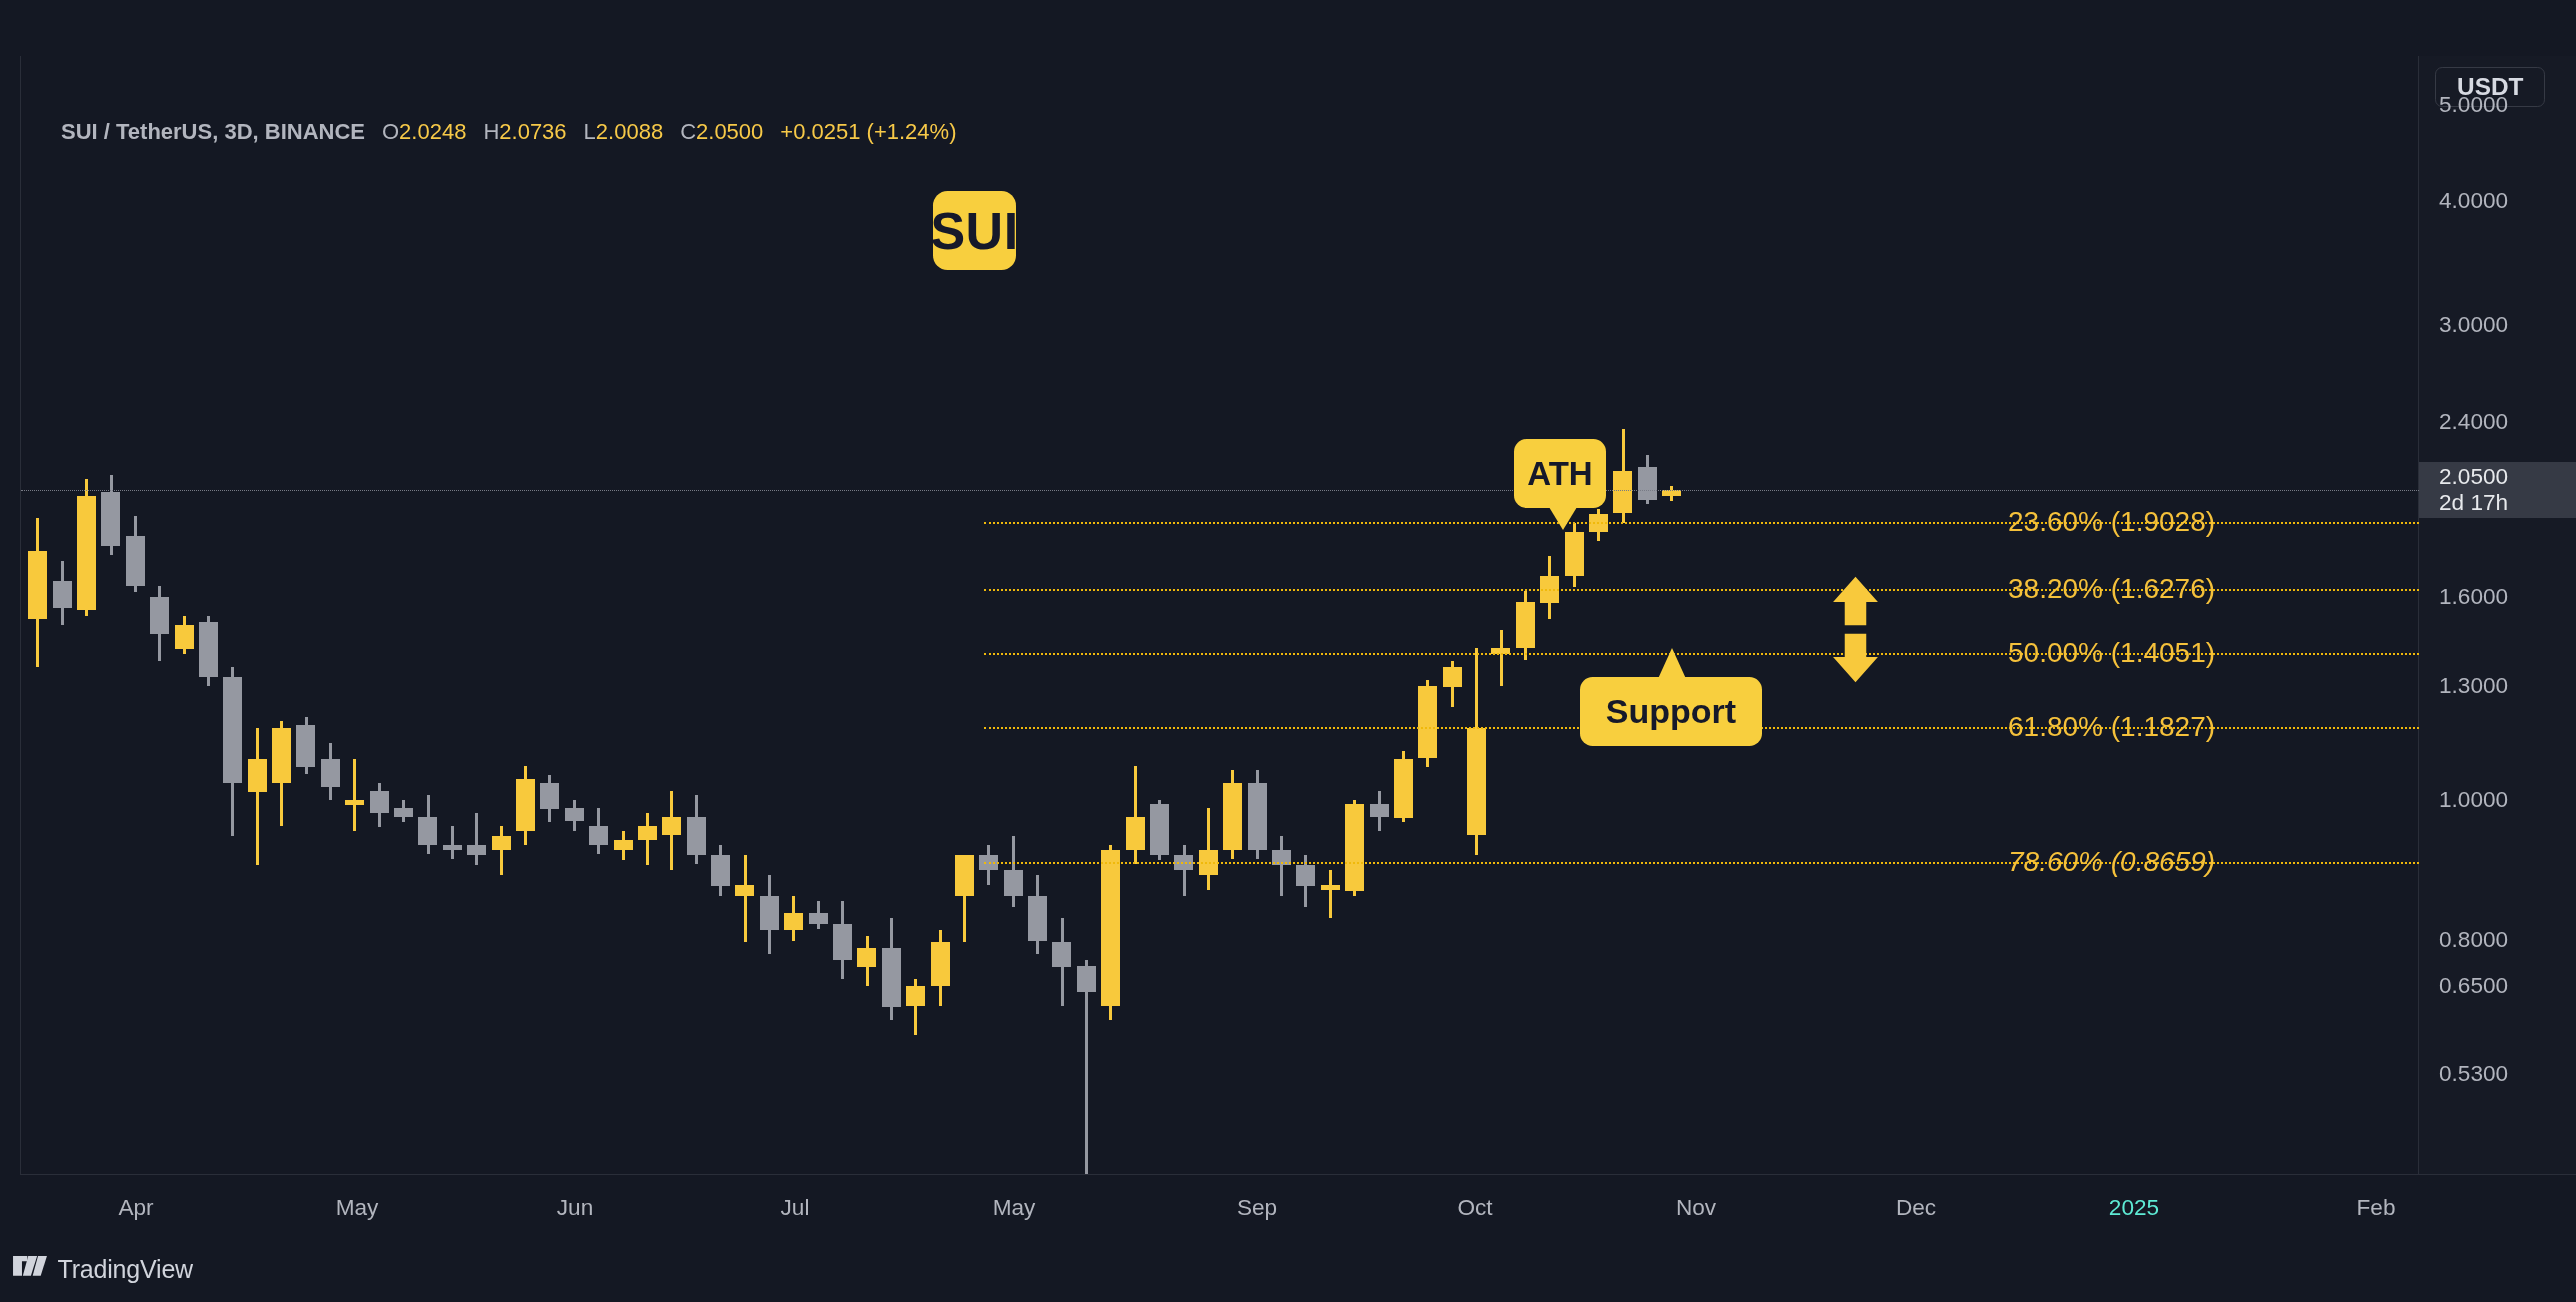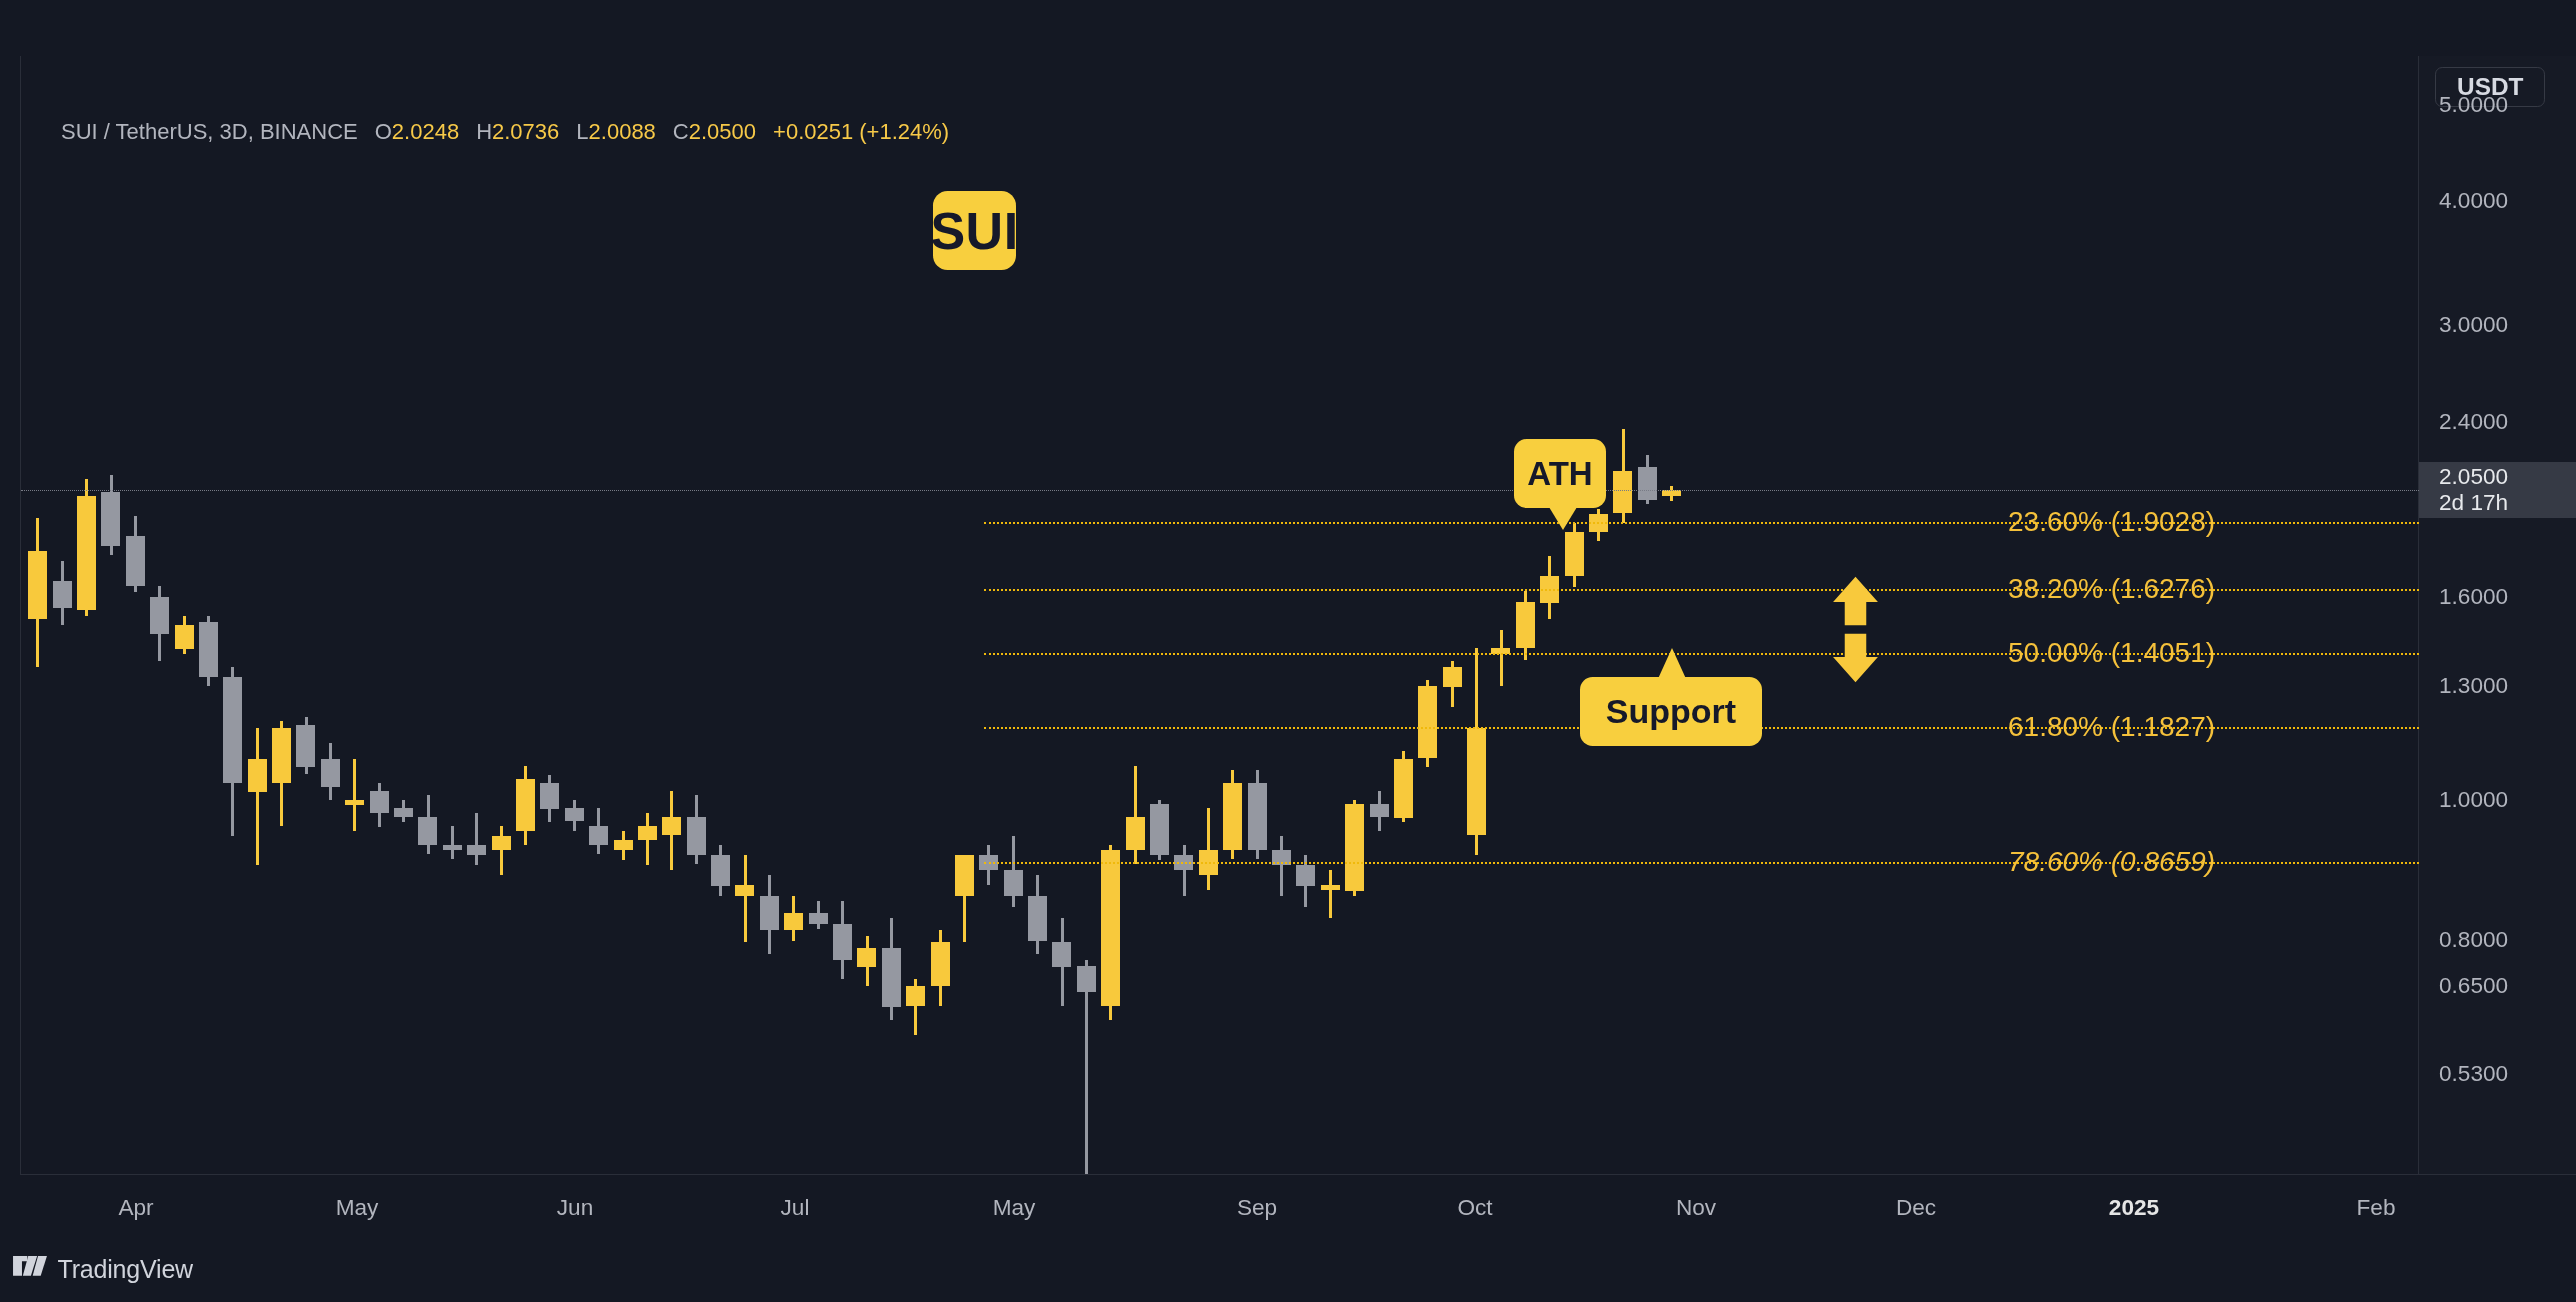--- a/index.html
+++ b/index.html
@@ -44,21 +44,21 @@
   }
 
   
   #legend {
     position: absolute; left: 40px; top: 63px;
     display: flex; align-items: baseline;
     white-space: nowrap;
     font-size: 22px;
     z-index: 30;
   }
-  #legend .sym { color: #b2b5be; font-weight: 400; }
+  #legend .sym { color: #b2b5be; font-weight: 700; }
   #legend .ohlc-label { color: #b2b5be; margin-left: 17px; }
   #legend .ohlc-val { color: #f7c948; }
   #legend .chg { color: #f7c948; margin-left: 17px; }
 
   
   #price-scale {
     position: absolute; left: 2418px; top: 56px;
     width: 158px; height: 1118px;
     background: #161a25;
     border-left: 1.8px solid #2a2e39;
@@ -103,21 +103,21 @@
     width: 2556px; height: 74px;
     border-top: 1.8px solid #2a2e39;
   }
   .time-tick {
     position: absolute; top: 20px;
     color: #b2b5be;
     font-size: 22.6px;
     transform: translateX(-50%);
     white-space: nowrap;
   }
-  .time-tick.bold { color: #e5e5e5; font-weight: 700; text-align: center; }
+  .time-tick.bold { color: #5eead4; font-weight: 400; text-align: center; }
 
   
   #tv-logo {
     position: absolute; left: 12.6px; top: 1255px;
     display: flex; align-items: center;
   }
   #tv-logo .mark { display: block; }
   #tv-logo .word {
     margin-left: 11px;
     color: #d1d4dc;

